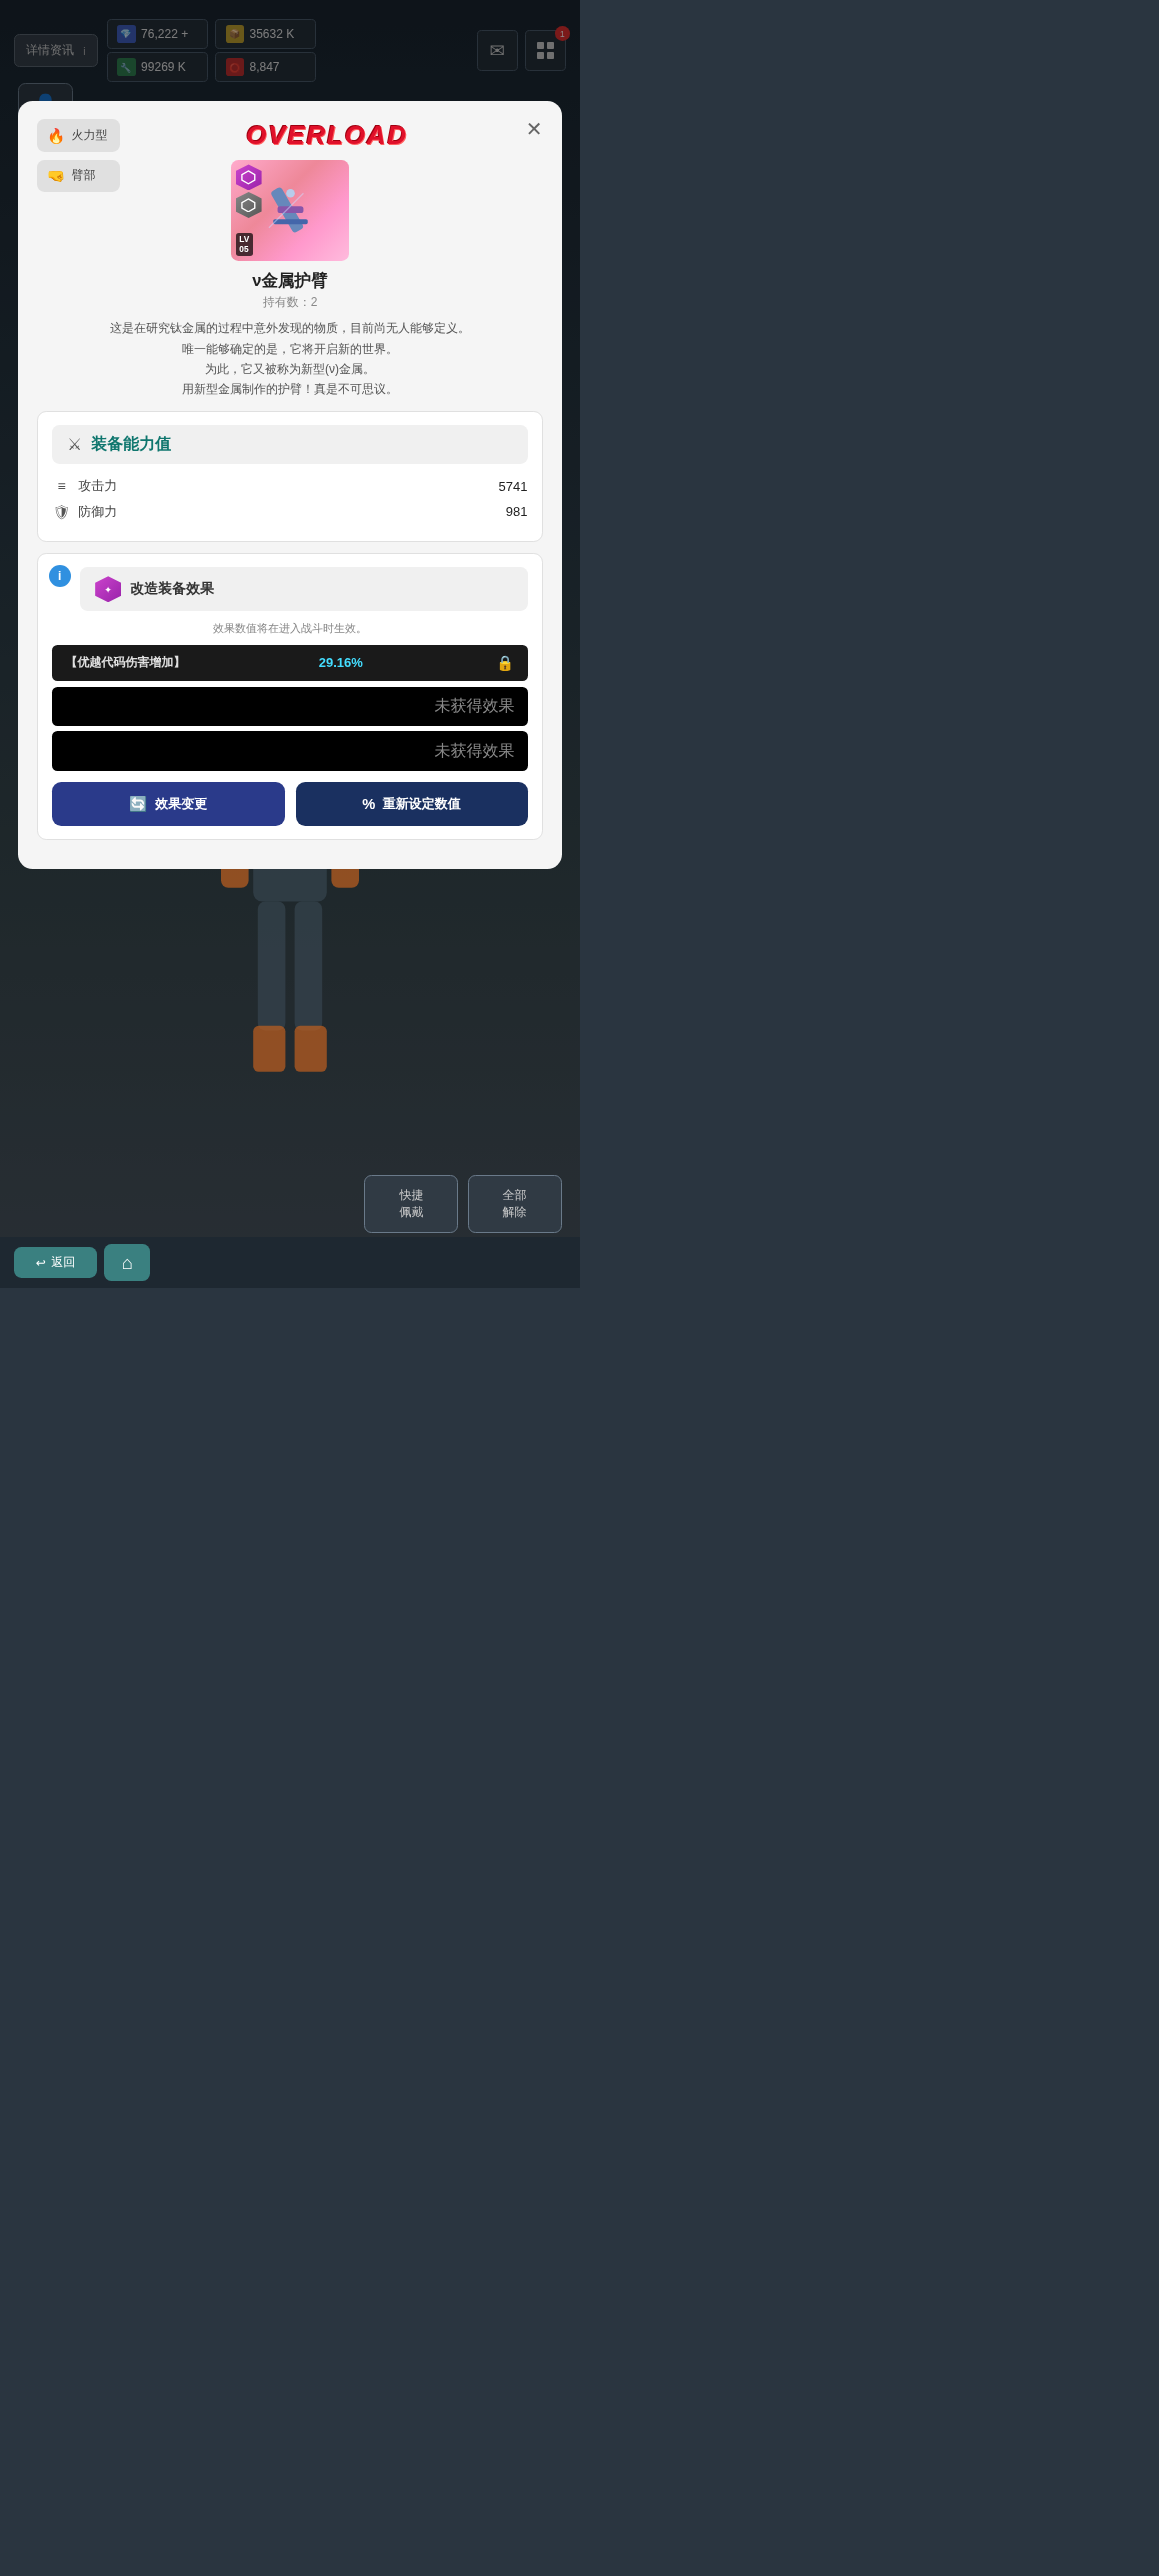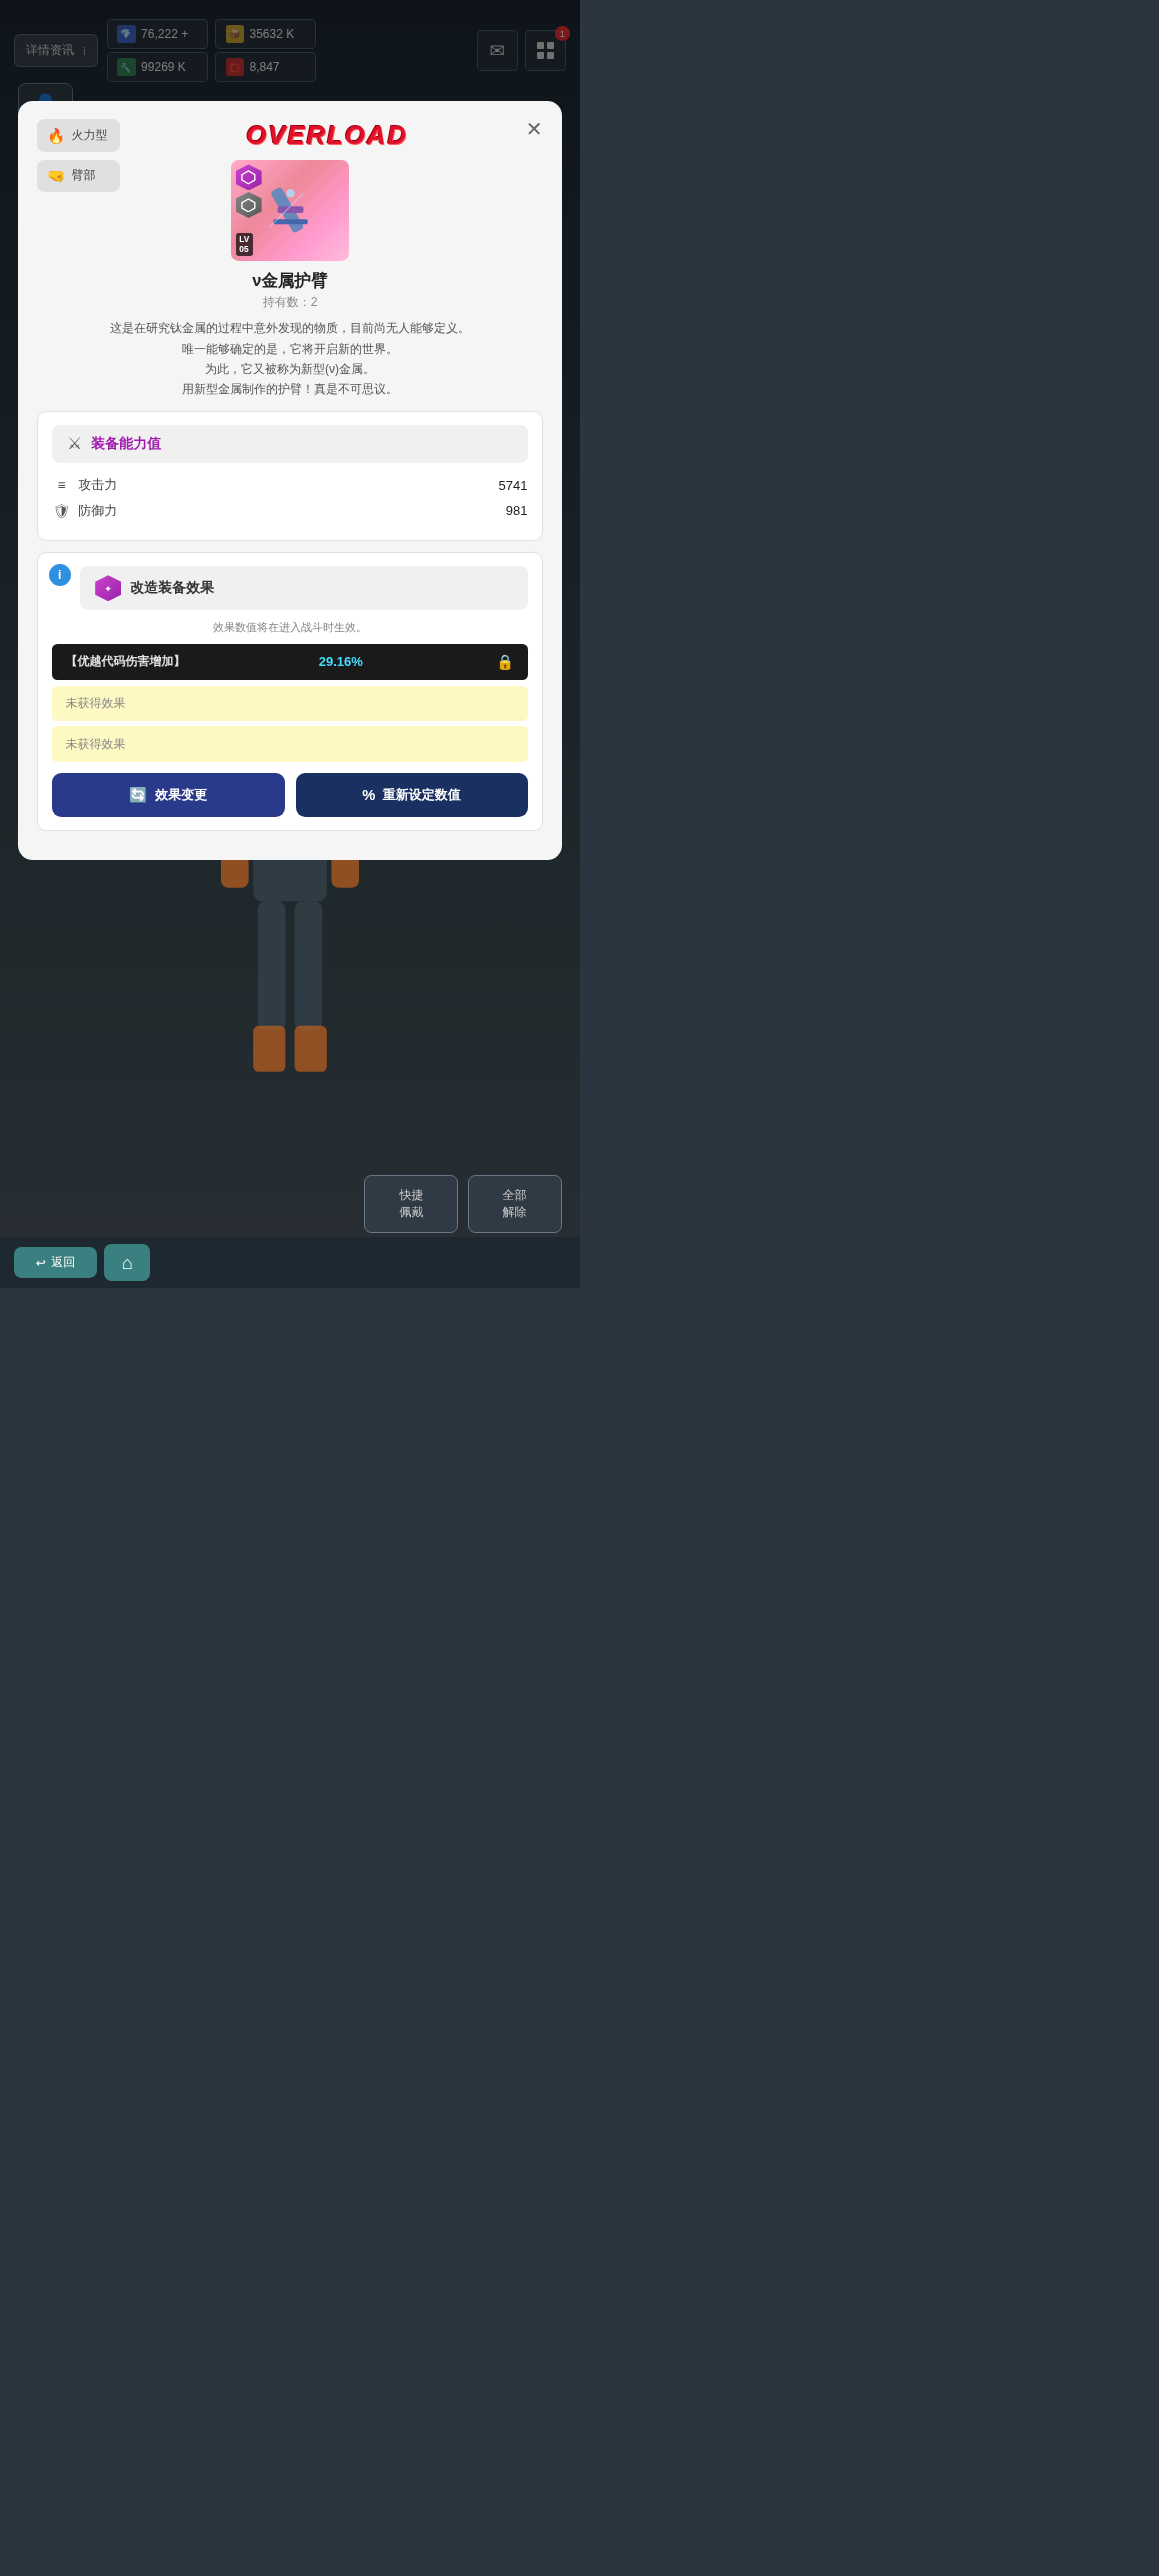--- a/index.html
+++ b/index.html
@@ -393,23 +393,23 @@
       gap: 9.2px;
       margin-bottom: 13px;
     }
 
     .stats-header-icon {
       font-size: 16.6px;
       color: #555;
     }
 
     .stats-header-text {
-      font-size: 14px;
+      font-size: 16px;
       font-weight: bold;
-      color: #a21caf;
+      color: #0f766e;
     }
 
     .stat-row {
       display: flex;
       align-items: center;
       margin-bottom: 7.4px;
       gap: 7.4px;
     }
 
     .stat-icon {
@@ -514,26 +514,26 @@
       font-size: 13px;
       font-weight: bold;
     }
 
     .mod-lock-icon {
       color: #4499ff;
       font-size: 14.7px;
     }
 
     .mod-inactive-row {
-      background: #fef9c3;
+      background: #000000;
       border-radius: 5.5px;
       padding: 9.2px 13px;
-      text-align: left;
+      text-align: right;
       color: #888;
-      font-size: 12px;
+      font-size: 16px;
       margin-bottom: 5.5px;
     }
 
     
     .action-btns {
       display: flex;
       gap: 11px;
       margin-top: 11px;
     }
 

